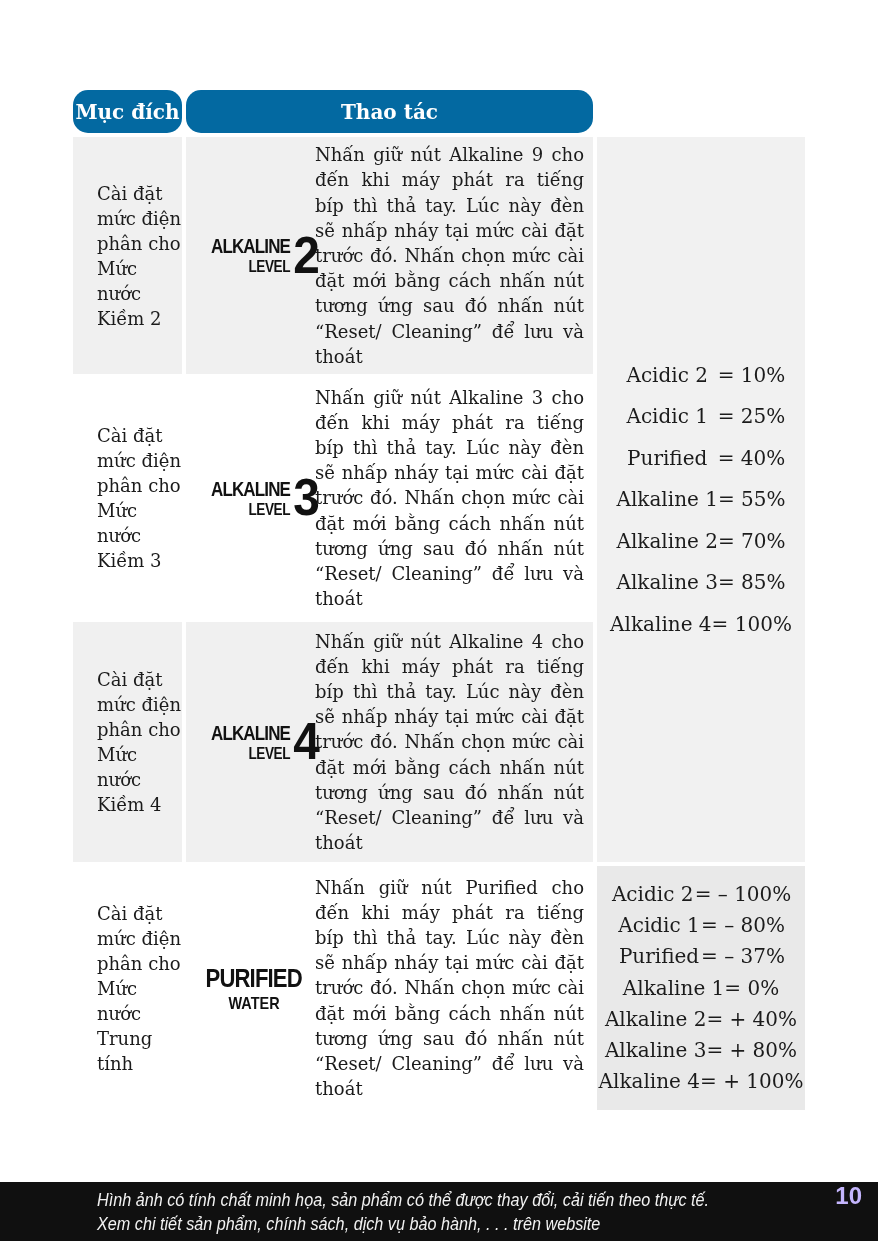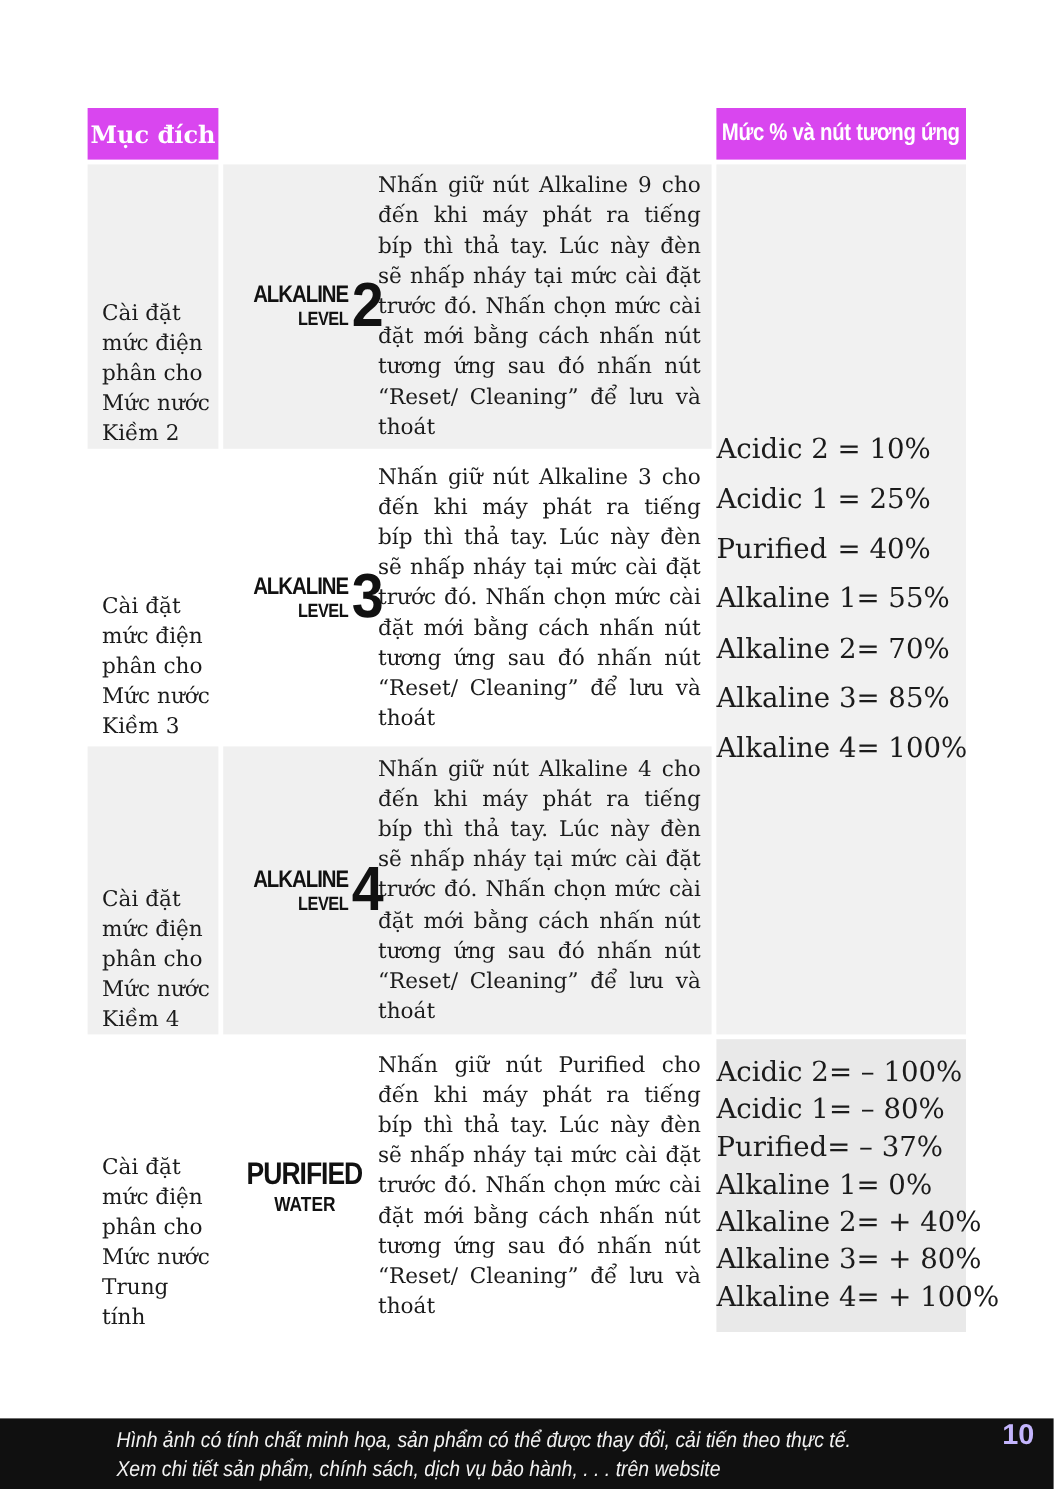--- a/index.html
+++ b/index.html
@@ -8,33 +8,33 @@
     font-family:"DejaVu Serif", serif;color:#1b1b1b;overflow:hidden;
   }
   .table{
     position:absolute;left:73px;top:90px;width:732px;
     display:grid;
     grid-template-columns:109px 407px 208px;
     grid-template-rows:43px 237px 240px 240px 244px;
     column-gap:4px;row-gap:4px;background:#ffffff;
   }
   .hcell{
-    background:#d946ef;color:#ffffff;display:flex;align-items:center;justify-content:center;
-    font-weight:bold;font-size:20px;
+    background:#0369a1;color:#ffffff;display:flex;align-items:center;justify-content:center;
+    font-weight:bold;font-size:20px;border-radius:15px;
   }
   .hcell .condensed{
     font-family:"Liberation Sans", sans-serif;font-weight:700;font-size:20px;
     letter-spacing:-0.3px;white-space:nowrap;transform:scaleX(0.85);
   }
   .c1{grid-column:1;} .c2{grid-column:2;} .c3{grid-column:3;}
   .r1{grid-row:1;} .r2{grid-row:2;} .r3{grid-row:3;} .r4{grid-row:4;} .r5{grid-row:5;}
   .bg-gray{background:#f0f0f0;}
   .bg-white{background:#ffffff;}
 
-  .purpose{display:flex;align-items:flex-end;padding-left:12px;font-size:18px;line-height:25px;}
+  .purpose{display:flex;align-items:center;padding-left:24px;font-size:18px;line-height:25px;}
   .purpose .ptext{white-space:pre-line;}
 
   .action{display:flex;align-items:center;padding:6px 9px 6px 7px;}
   .logo-box{flex:0 0 122px;width:122px;display:flex;align-items:center;}
   .instruction{flex:1;text-align:justify;font-size:18px;line-height:25.2px;}
 
   .alk{display:flex;align-items:center;margin-left:4px;}
   .alk-words{
     display:flex;flex-direction:column;align-items:flex-end;
     font-family:"Liberation Sans", sans-serif;font-weight:900;color:#111111;
@@ -46,21 +46,21 @@
     font-family:"Liberation Sans", sans-serif;font-weight:900;font-size:52px;
     line-height:0.8;color:#111111;margin-left:2px;transform:scaleX(0.92);
   }
   .pur{
     width:100%;display:flex;flex-direction:column;align-items:center;
     font-family:"Liberation Sans", sans-serif;color:#111111;
   }
   .pur-top{font-size:26px;font-weight:900;letter-spacing:-1px;transform:scaleX(0.85);line-height:1.1;}
   .pur-bottom{font-size:17px;font-weight:700;transform:scaleX(0.85);margin-top:2px;line-height:1;}
 
-  .levels{display:flex;flex-direction:column;justify-content:center;font-size:23px;}
+  .levels{display:flex;flex-direction:column;justify-content:center;font-size:20px;text-align:center;}
   .levels-merged{grid-column:3;grid-row:2 / span 3;background:#f1f1f1;gap:16.5px;}
   .levels-single{grid-column:3;grid-row:5;background:#e9e9e9;gap:6.2px;}
   .lvl{line-height:25px;white-space:nowrap;}
   .lvl .nm{display:inline-block;min-width:101px;}
   .levels-single .lvl .nm{min-width:84px;}
 
   .footer{position:absolute;left:0;top:1182px;width:878px;height:69px;background:#101010;padding-left:10px;}
   .ftext{
     position:absolute;left:97px;top:6px;color:#f2f2f2;
     font-family:"Liberation Sans", sans-serif;font-style:italic;font-size:18px;line-height:24px;
@@ -72,22 +72,22 @@
   }
 </style>
 </head>
 <body>
 
 <div class="table">
 
   <div class="hcell c1 r1">
     <span>Mục đích</span>
   </div>
-  <div class="hcell c3 r1">
-    <span class="condensed">Mức % và nút tương ứng</span>
+  <div class="hcell c2 r1">
+    <span>Thao tác</span>
   </div>
 
   <div class="purpose bg-gray c1 r2">
     <div class="ptext">Cài đặt
 mức điện
 phân cho
 Mức nước
 Kiềm 2</div>
   </div>
   <div class="action bg-gray c2 r2">

